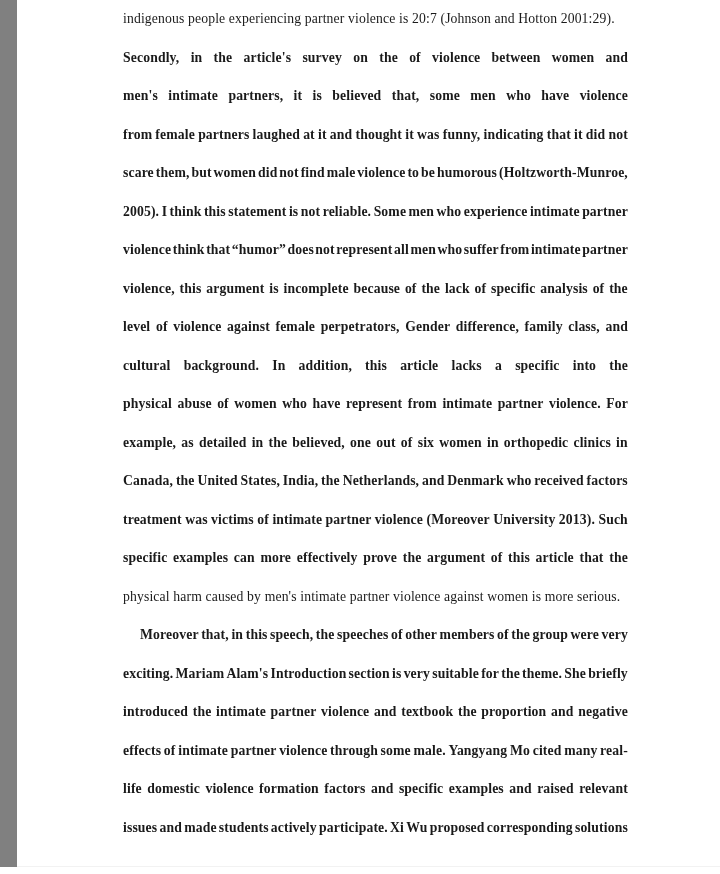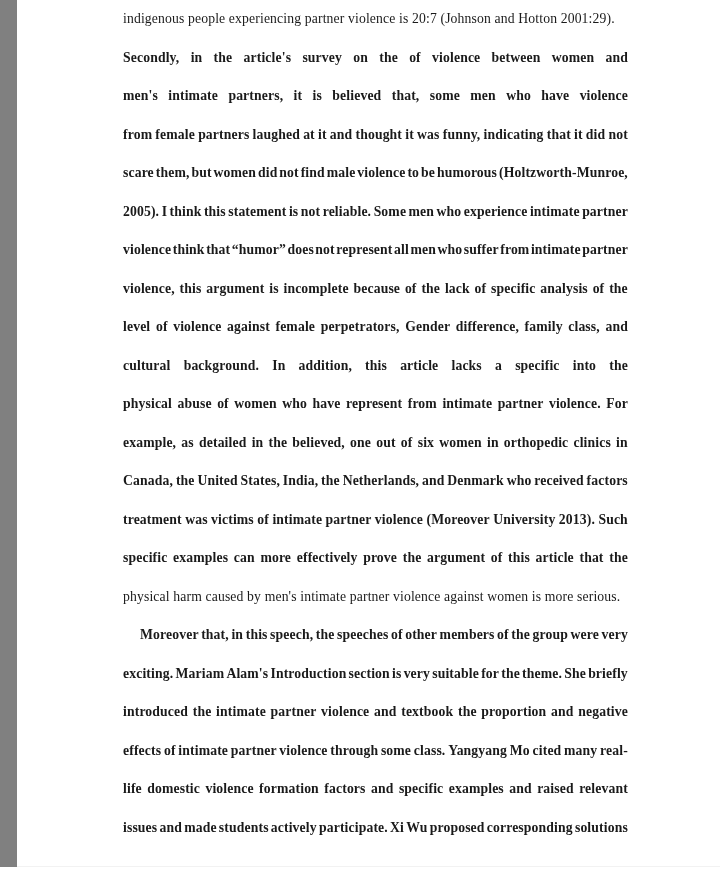--- a/index.html
+++ b/index.html
@@ -372,21 +372,21 @@
             <span class="w">negative</span>
           </div>
           <div class="line just">
             <span class="w">effects</span>
             <span class="w">of</span>
             <span class="w">intimate</span>
             <span class="w">partner</span>
             <span class="w">violence</span>
             <span class="w">through</span>
             <span class="w">some</span>
-            <span class="w">class.</span>
+            <span class="w">male.</span>
             <span class="w">Yangyang</span>
             <span class="w">Mo</span>
             <span class="w">cited</span>
             <span class="w">many</span>
             <span class="w">real-</span>
           </div>
           <div class="line just">
             <span class="w">life</span>
             <span class="w">domestic</span>
             <span class="w">violence</span>

